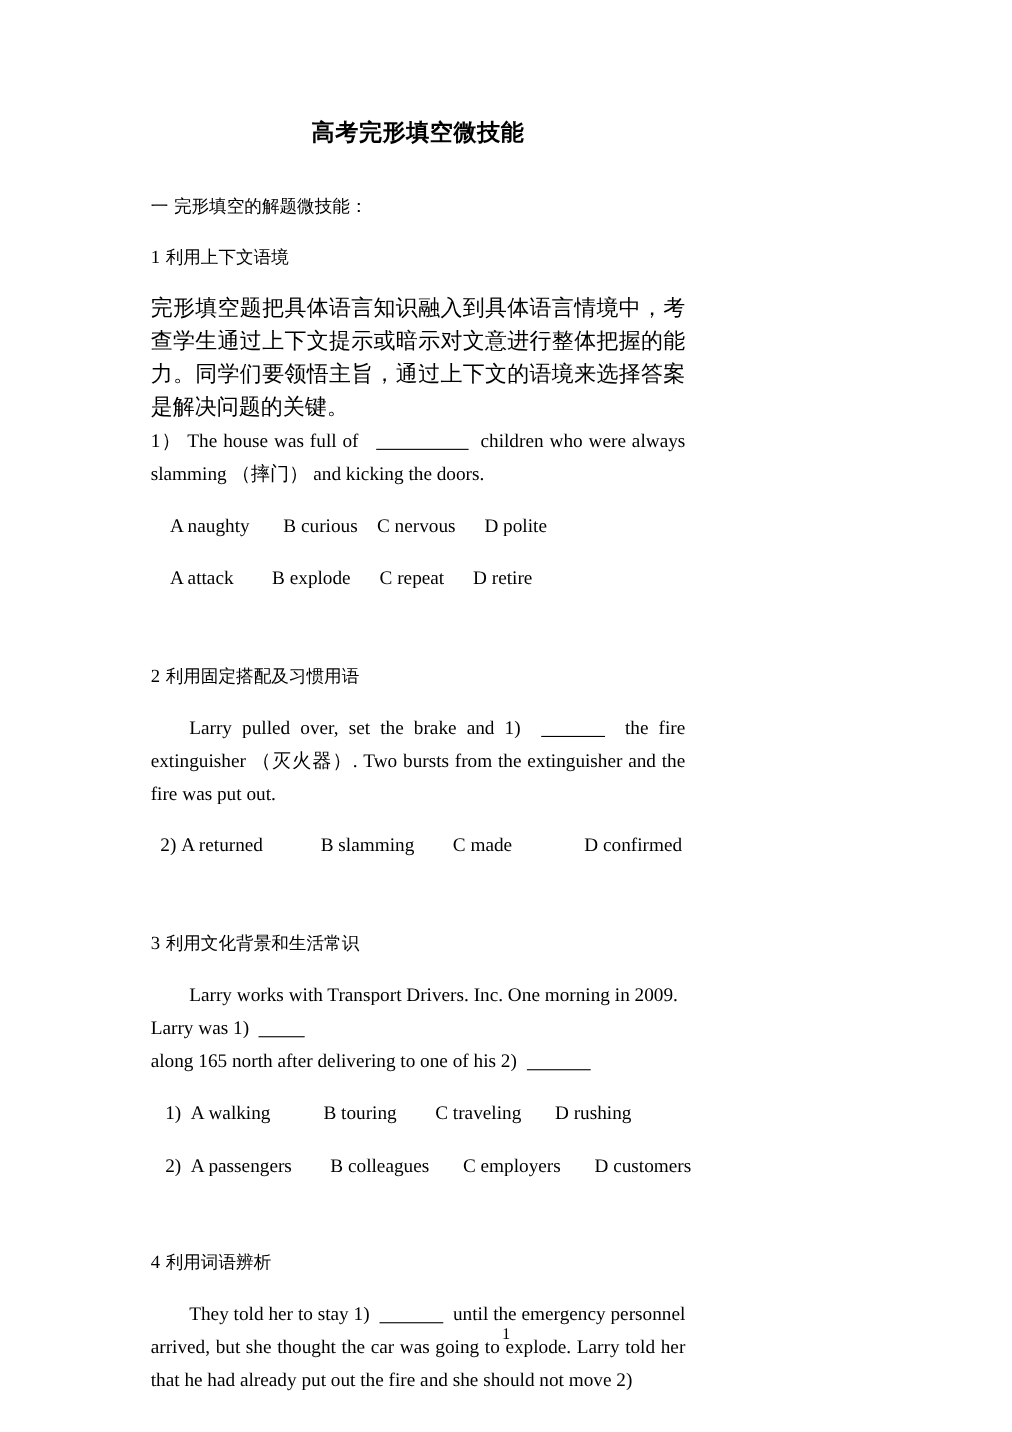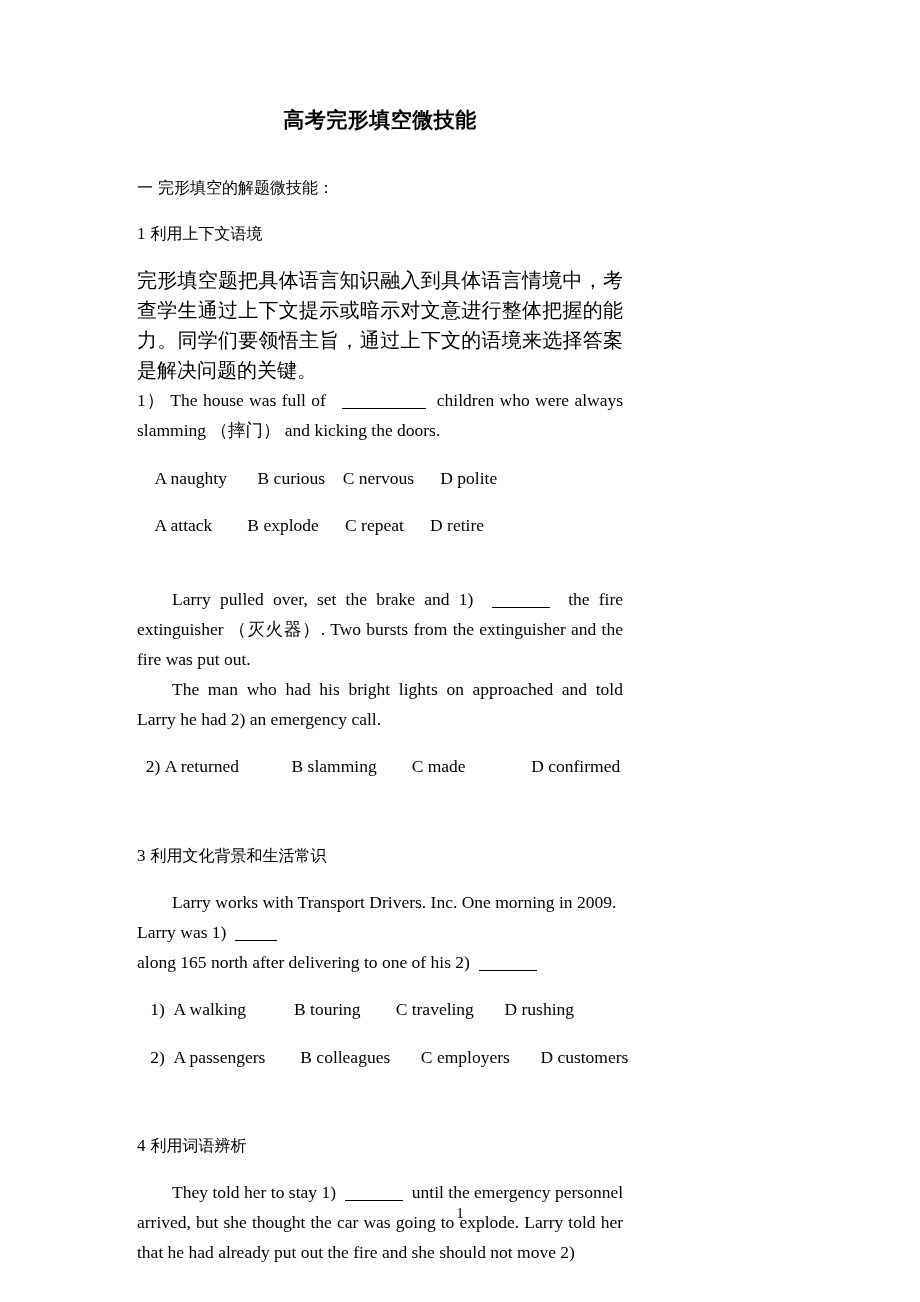--- a/index.html
+++ b/index.html
@@ -111,24 +111,24 @@
 
   <p class="line justify"><span>1）</span> <span>The house was full of</span>&nbsp;&nbsp; <span class="blank b-lg"></span>&nbsp; <span>children who were always slamming （摔门） and kicking the doors.</span></p>
 
   <p class="opts">&nbsp;&nbsp;&nbsp; <span class="o">A naughty</span>&nbsp;&nbsp;&nbsp;&nbsp;&nbsp;&nbsp; <span class="o">B curious</span>&nbsp;&nbsp;&nbsp; <span class="o">C nervous</span>&nbsp;&nbsp;&nbsp;&nbsp;&nbsp; <span class="o">D polite</span></p>
 
 
   <p class="opts">&nbsp;&nbsp;&nbsp; <span class="o">A attack</span>&nbsp;&nbsp;&nbsp;&nbsp;&nbsp;&nbsp;&nbsp; <span class="o">B explode</span>&nbsp;&nbsp;&nbsp;&nbsp;&nbsp; <span class="o">C repeat</span>&nbsp;&nbsp;&nbsp;&nbsp;&nbsp; <span class="o">D retire</span></p>
 
   <div class="spacer-md"></div>
 
+  <p class="cn"><span class="heading-num">2</span> <span>利用固定搭配及习惯用语</span></p>
 
   <p class="line justify indent"><span>Larry pulled over, set the brake and 1)</span>&nbsp; <span class="blank b-sm"></span>&nbsp; <span>the fire extinguisher （灭火器）. Two bursts from the extinguisher and the fire was put out.</span></p>
 
-  <p class="line justify indent">The man who had his bright lights on approached and told Larry he had 2) an emergency call.</p>
 
 
   <p class="opts">&nbsp; <span class="o">2)</span> <span class="o">A returned</span>&nbsp;&nbsp;&nbsp;&nbsp;&nbsp;&nbsp;&nbsp;&nbsp;&nbsp;&nbsp;&nbsp; <span class="o">B slamming</span>&nbsp;&nbsp;&nbsp;&nbsp;&nbsp;&nbsp;&nbsp; <span class="o">C made</span>&nbsp;&nbsp;&nbsp;&nbsp;&nbsp;&nbsp;&nbsp;&nbsp;&nbsp;&nbsp;&nbsp;&nbsp;&nbsp;&nbsp; <span class="o">D confirmed</span></p>
 
   <div class="spacer-md"></div>
 
   <p class="cn"><span class="heading-num">3</span> <span>利用文化背景和生活常识</span></p>
 
   <p class="line indent"><span>Larry works with Transport Drivers. Inc. One morning in 2009. Larry was 1)</span>&nbsp; <span class="blank b-xs"></span></p>
 

